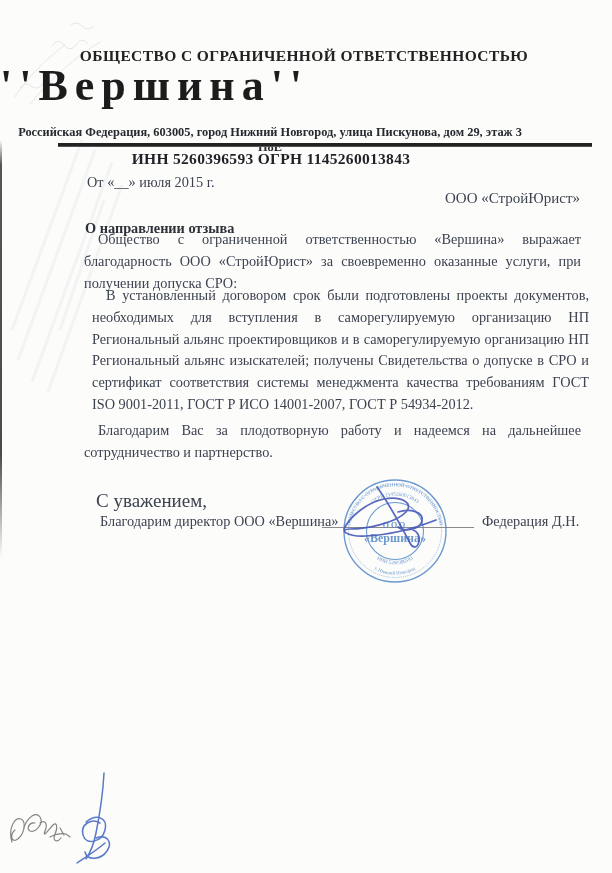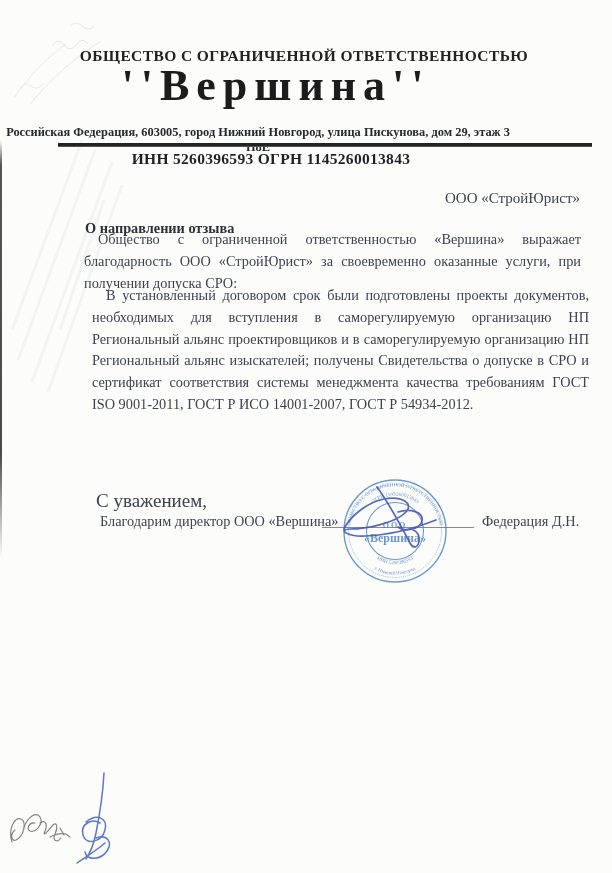--- a/index.html
+++ b/index.html
@@ -12,26 +12,26 @@
     color:#3d4250;
     overflow:hidden;
   }
   .abs{position:absolute;}
   
   .lh-type{
     top:47px;left:0;width:608px;text-align:center;
     font-weight:bold;font-size:15.5px;letter-spacing:.4px;color:#222;
   }
   .lh-name{
-    top:60px;left:0;width:552px;text-align:center;
+    top:60px;left:0;width:552px;
     font-weight:bold;font-size:44px;letter-spacing:7px;color:#1c1c1c;
   }
   .lh-address{
     top:125px;left:0;width:516px;text-align:center;
-    font-weight:bold;font-size:12.4px;color:#26292e;
+    font-weight:bold;font-size:12.4px;color:#26292e;padding-left:12px;
   }
   .lh-divider{
     top:143px;left:58px;width:534px;height:3px;
     background:#232323;border-bottom:1px solid #555;
   }
   .lh-inn{
     top:150px;left:0;width:542px;text-align:center;
     font-weight:bold;font-size:15.5px;letter-spacing:.3px;color:#1f2126;
   }
   
@@ -82,25 +82,27 @@
   </svg>
 
   <div class="abs edge-line"></div>
 
   <div class="abs lh-type">ОБЩЕСТВО С ОГРАНИЧЕННОЙ ОТВЕТСТВЕННОСТЬЮ</div>
   <div class="abs lh-name">''Вершина''</div>
   <div class="abs lh-address">Российская Федерация, 603005, город Нижний Новгород, улица Пискунова, дом 29, этаж 3 П8Е</div>
   <div class="abs lh-divider"></div>
   <div class="abs lh-inn">ИНН 5260396593 ОГРН 1145260013843</div>
 
+  <div class="abs date-line">От «__» июля 2015 г.</div>
   <div class="abs recipient">ООО «СтройЮрист»</div>
   <div class="abs subject">О направлении отзыва</div>
 
   <p class="abs body-para p1">Общество с ограниченной ответственностью «Вершина» выражает благодарность ООО «СтройЮрист» за своевременно оказанные услуги, при получении допуска СРО:</p>
   <p class="abs body-para p2">В установленный договором срок были подготовлены проекты документов, необходимых для вступления в саморегулируемую организацию НП Региональный альянс проектировщиков и в саморегулируемую организацию НП Региональный альянс изыскателей; получены Свидетельства о допуске в СРО и сертификат соответствия системы менеджмента качества требованиям ГОСТ ISO 9001-2011, ГОСТ Р ИСО 14001-2007, ГОСТ Р 54934-2012.</p>
+  <p class="abs body-para p3">Благодарим Вас за плодотворную работу и надеемся на дальнейшее сотрудничество и партнерство.</p>
 
   <div class="abs closing">С уважением,</div>
   <div class="abs signer-title">Благодарим директор ООО «Вершина»</div>
   <div class="abs sig-line"></div>
   <div class="abs signer-name">Федерация Д.Н.</div>
 
   <svg class="abs" style="top:471px;left:335px;opacity:.82" width="120" height="120" viewBox="0 0 120 120">
     <defs>
       <path id="arcTopOuter" d="M 15.2,56.1 A 45,45 0 0 1 104.8,56.1"></path>
       <path id="arcTopInner" d="M 25.1,56.9 A 35,35 0 0 1 94.9,56.9"></path>

